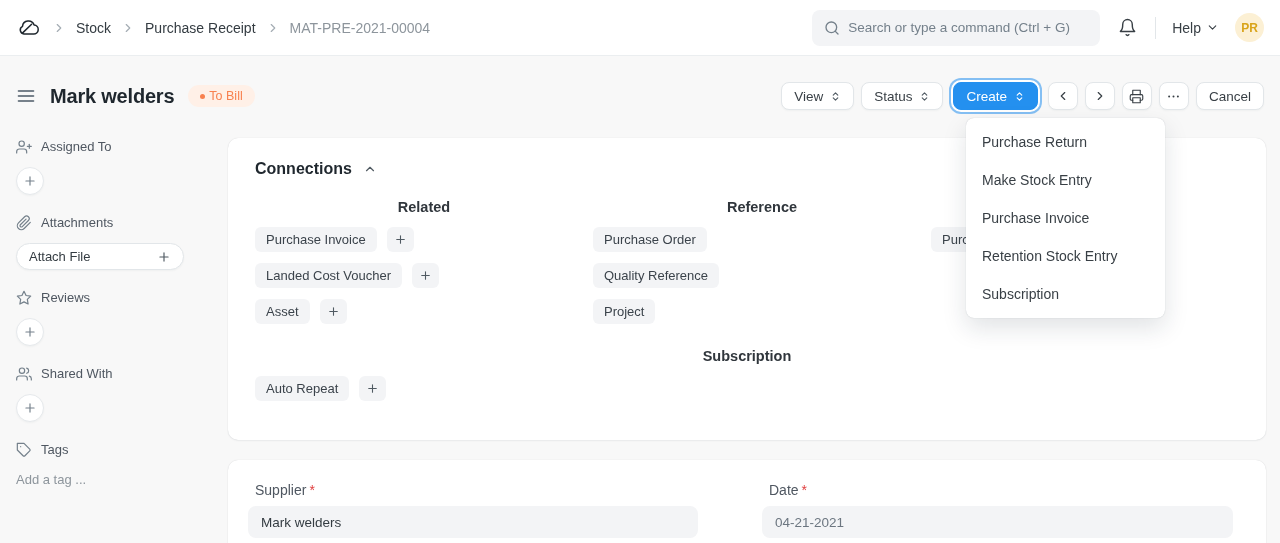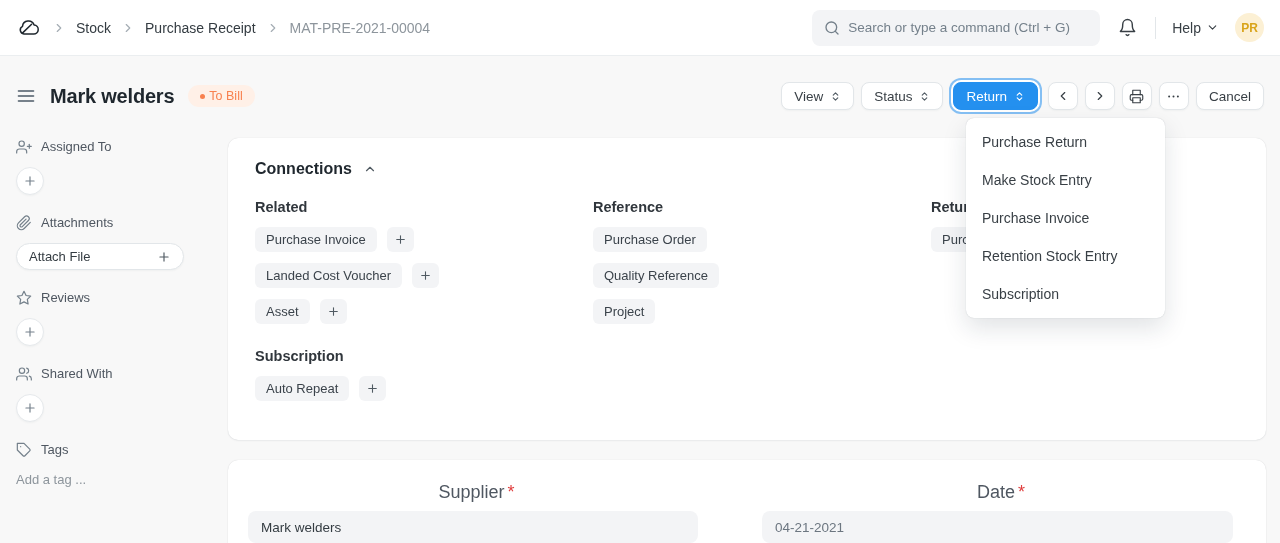--- a/index.html
+++ b/index.html
@@ -93,32 +93,32 @@
   
   .card {
     position:absolute; left:228px; width:1038px; background:#fff; border-radius:10px;
     box-shadow:0 0 1px rgba(25,39,52,.18), 0 1px 2px rgba(25,39,52,.05);
   }
   .card-connections { top:138px; height:302px; padding:22px 27px; }
   .conn-title-row { display:flex; align-items:center; gap:11px; cursor:pointer; width:max-content; }
   .conn-title { font-size:16px; font-weight:700; color:#1f272e; }
   .conn-title-row .icon { color:#505a62; }
   .conn-grid { margin-top:21px; display:grid; grid-template-columns:338px 338px 1fr; align-items:start; }
-  .conn-group-label { font-size:14.5px; font-weight:600; color:#30363c; margin-bottom:12px; }
+  .conn-group-label { font-size:14.5px; font-weight:600; color:#30363c; margin-bottom:12px;text-align:center; }
   .conn-row { display:flex; align-items:center; margin-bottom:11px; }
   .pill {
     height:25px; padding:0 11px; background:#f3f4f6; border-radius:6px;
     font-size:13px; color:#3b434b; display:inline-flex; align-items:center; cursor:pointer; white-space:nowrap;
   }
   .pill-add { width:27px; padding:0; justify-content:center; color:#505a62; margin-left:10px; }
   .conn-sub { margin-top:13px; }
 
   .card-form { top:460px; height:120px; padding:22px 20px 0 20px; border-radius:10px 10px 0 0; }
   .form-grid { display:grid; grid-template-columns:450px 1fr; column-gap:64px; padding-right:13px; }
-  .field-label { font-size:18px; color:#4f5761; padding-left:7px;text-align:center; }
+  .field-label { font-size:14px; color:#4f5761; padding-left:7px; }
   .req { color:#e03e3e; margin-left:3px; }
   .field input {
     margin-top:8px; width:100%; height:32px; background:#f3f4f6; border:none; border-radius:8px;
     padding:0 13px; font-size:13.5px; color:#343c42; font-family:inherit; outline:none;
   }
   .field input.muted-value { color:#6c7680; }
 
   
   .create-menu {
     position:absolute; left:966px; top:118px; width:199px; z-index:100;
@@ -221,21 +221,21 @@
       <button class="btn">
         <span>Status</span>
         <span class="caret icon">
           <svg width="11" height="11" viewBox="0 0 24 24" fill="none" stroke="currentColor" stroke-width="2.4" stroke-linecap="round" stroke-linejoin="round">
               <polyline points="7 9 12 4 17 9"></polyline>
               <polyline points="7 15 12 20 17 15"></polyline>
             </svg>
         </span>
       </button>
       <button class="btn btn-primary">
-        <span>Return</span>
+        <span>Create</span>
         <span class="caret icon">
           <svg width="11" height="11" viewBox="0 0 24 24" fill="none" stroke="currentColor" stroke-width="2.4" stroke-linecap="round" stroke-linejoin="round">
               <polyline points="7 9 12 4 17 9"></polyline>
               <polyline points="7 15 12 20 17 15"></polyline>
             </svg>
         </span>
       </button>
       <button class="btn btn-icon">
         <span class="icon">
           <svg width="14" height="14" viewBox="0 0 24 24" fill="none" stroke="currentColor" stroke-width="2" stroke-linecap="round" stroke-linejoin="round">

